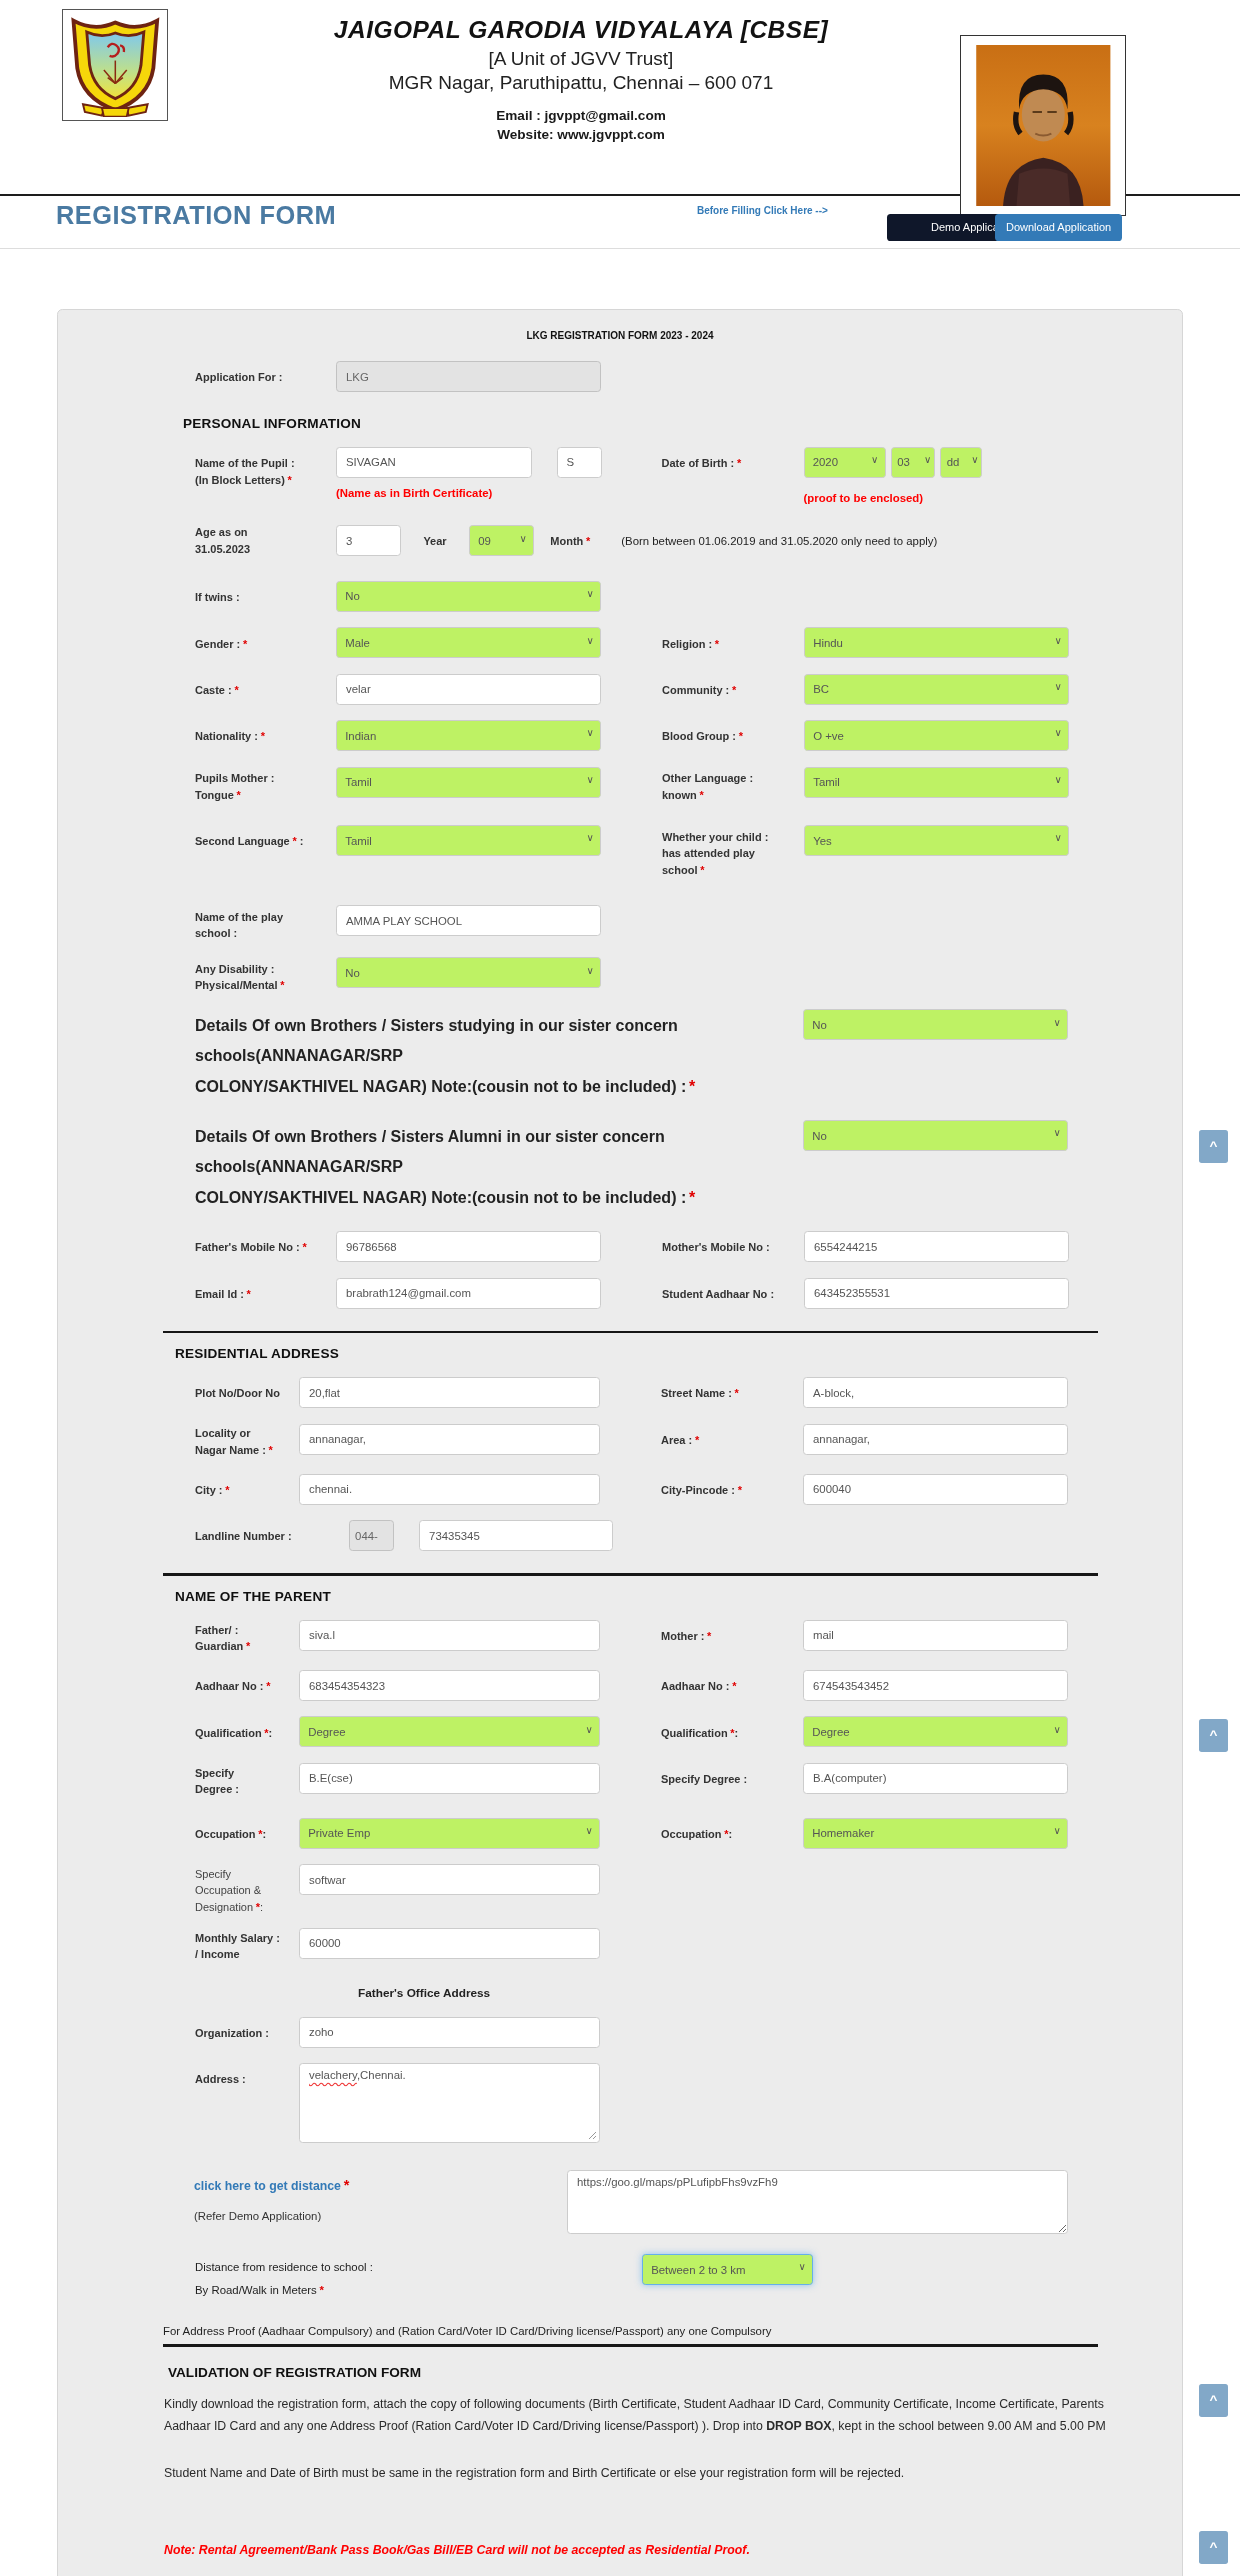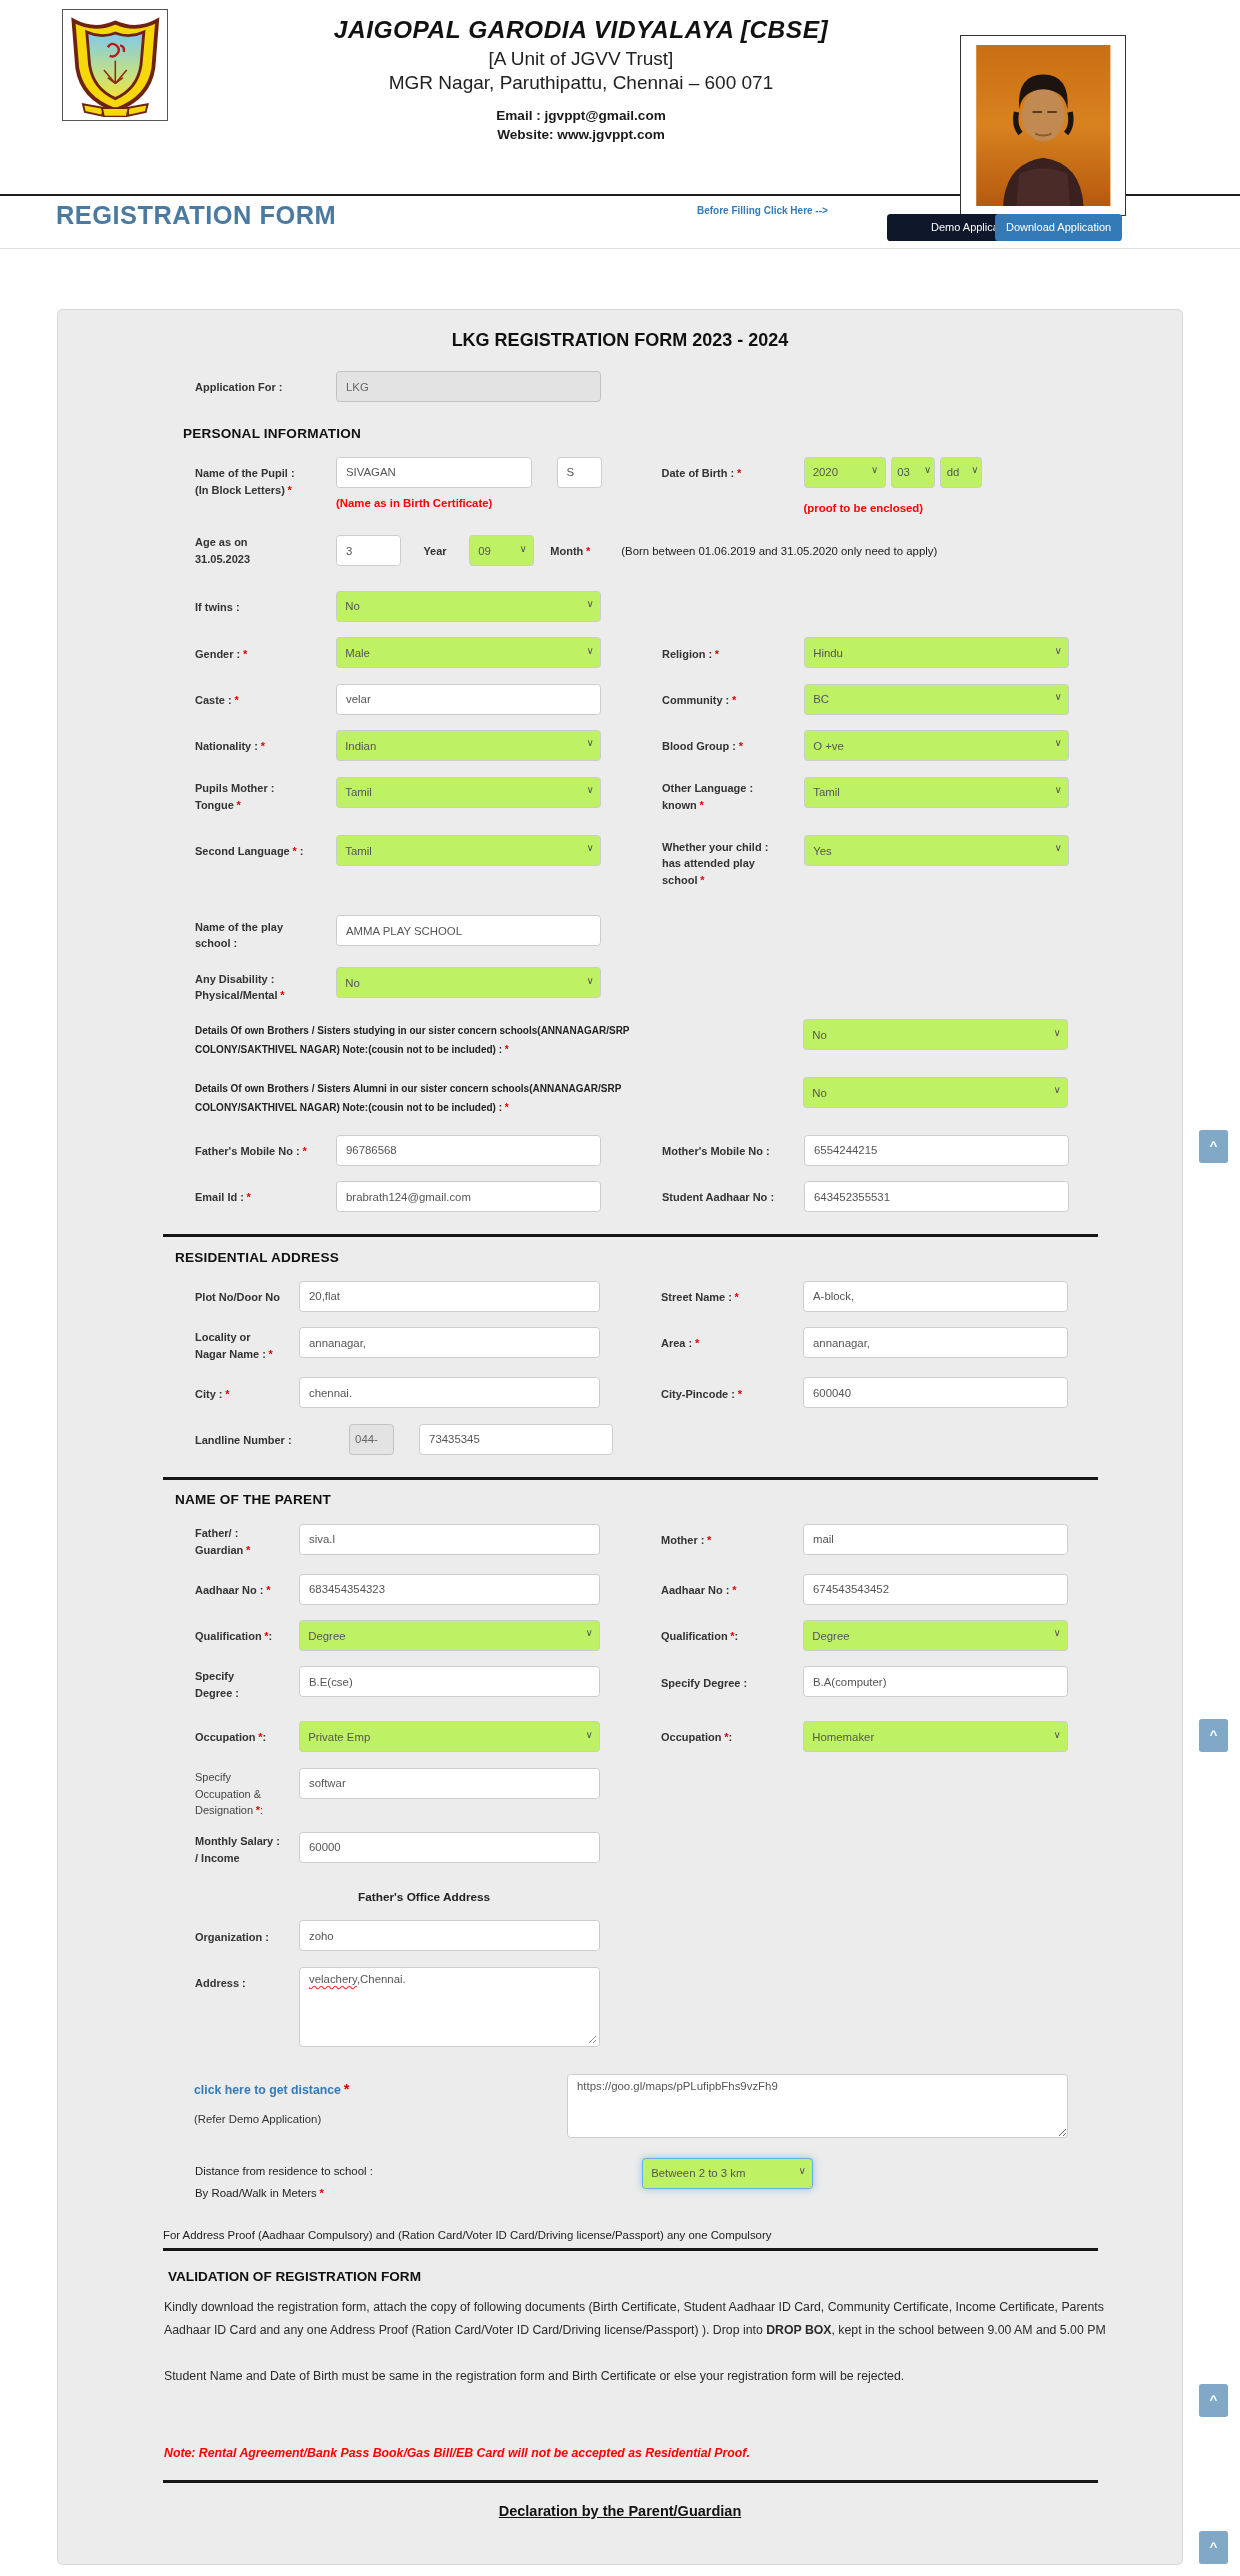--- a/index.html
+++ b/index.html
@@ -29,21 +29,21 @@
   .before-note { position:absolute; left:697px; top:9px; font-size:10px; font-weight:bold; color:#337ab7; }
   .btn { display:inline-block; border:none; border-radius:3.6px; color:#fff; font-size:11px;
          padding:7.3px 11px; cursor:pointer; font-family:inherit; }
   .btn-green { background:#0f172a; position:absolute; left:887px; top:18px;padding-left:44px; }
   .btn-blue  { background:#337ab7; position:absolute; left:995px; top:18px; }
   .tool-hr { position:absolute; left:0; top:52px; width:1240px; height:0; border-top:0.9px solid #ddd; }
 
   
   .container { position:relative; margin:0 auto 7.3px 57px; width:1126px; background:#ececec;
                border:0.9px solid #d6d6d6; border-radius:5.4px; padding:20px 0 31px 0; }
-  .form-title { text-align:center; font-size:18px; font-weight:bold; color:#111; margin-bottom:20px; }
+  .form-title { text-align:center; font-size:10px; font-weight:bold; color:#111; margin-bottom:20px; }
 
   .row { display:flex; align-items:flex-start; margin:0 0 15.4px 137px; }
   .lab  { width:141px; font-size:11px; font-weight:bold; color:#333; padding-top:8.2px; line-height:1.5; }
   .labN { width:104px; font-size:11px; font-weight:bold; color:#333; padding-top:8.2px; line-height:1.5; }
   .gap  { width:61px; flex:0 0 61px; }
   .lab2 { width:142px; font-size:11px; font-weight:bold; color:#333; padding-top:8.2px; line-height:1.5; }
   .rq { color:#e00000; margin-left:2.7px; font-weight:bold; }
   .inp { height:31px; border:0.9px solid #ccc; border-radius:3.6px; background:#fff; color:#555;
          font-size:11.4px; padding:0 9px; font-family:inherit; }
   .inp.dis { background:#e3e3e3; border-color:#c2c2c2; color:#666; }
@@ -62,21 +62,21 @@
   .ta { border:0.9px solid #ccc; border-radius:3.6px; background:#fff; color:#555; font-size:11.4px;
         padding:5.4px 9px; font-family:inherit; resize:both; }
   .fake-ta { position:relative; border:0.9px solid #ccc; border-radius:3.6px; background:#fff; color:#555;
              font-size:11.4px; padding:5.4px 9px; }
   .fake-ta::after { content:""; position:absolute; right:2.7px; bottom:2.7px; width:9px; height:9px;
              background:repeating-linear-gradient(135deg, transparent 0 1.8px, #999 1.8px 2.7px);
              clip-path:polygon(100% 0,100% 100%,0 100%); }
   .wavy { text-decoration:underline; text-decoration-style:wavy; text-decoration-color:#e33;
           text-underline-offset:1.8px; }
 
-  .longlab { flex:0 0 587px; font-size:10px; font-weight:bold; color:#222; line-height:1.9; padding-top:1.8px; }
+  .longlab { flex:0 0 587px; font-size:16px; font-weight:bold; color:#222; line-height:1.9; padding-top:1.8px; }
   .subhead { font-size:11.8px; font-weight:bold; color:#222; margin:5.4px 0 16.3px 300px; }
   .linklab { color:#337ab7; font-weight:bold; font-size:12.3px; }
   .linksub { font-size:11.4px; color:#333; margin-top:16.3px; }
 
   .bodytext { font-size:12.3px; color:#2a2a2a; line-height:1.85; margin:0 64px 0 106px; }
   .valhead { font-size:13.6px; font-weight:bold; color:#101010; margin:18px 0 12.7px 110px; }
   .red-ital { color:#f00; font-weight:bold; font-style:italic; font-size:12.3px; margin:58px 0 20px 106px; }
   .dec-head { text-align:center; font-size:14.5px; font-weight:bold; text-decoration:underline; margin:20px 0 14.5px 0; color:#111; }
 
   .scrolltop { position:absolute; left:1199px; width:29px; height:33px; background:#82a8c8;

